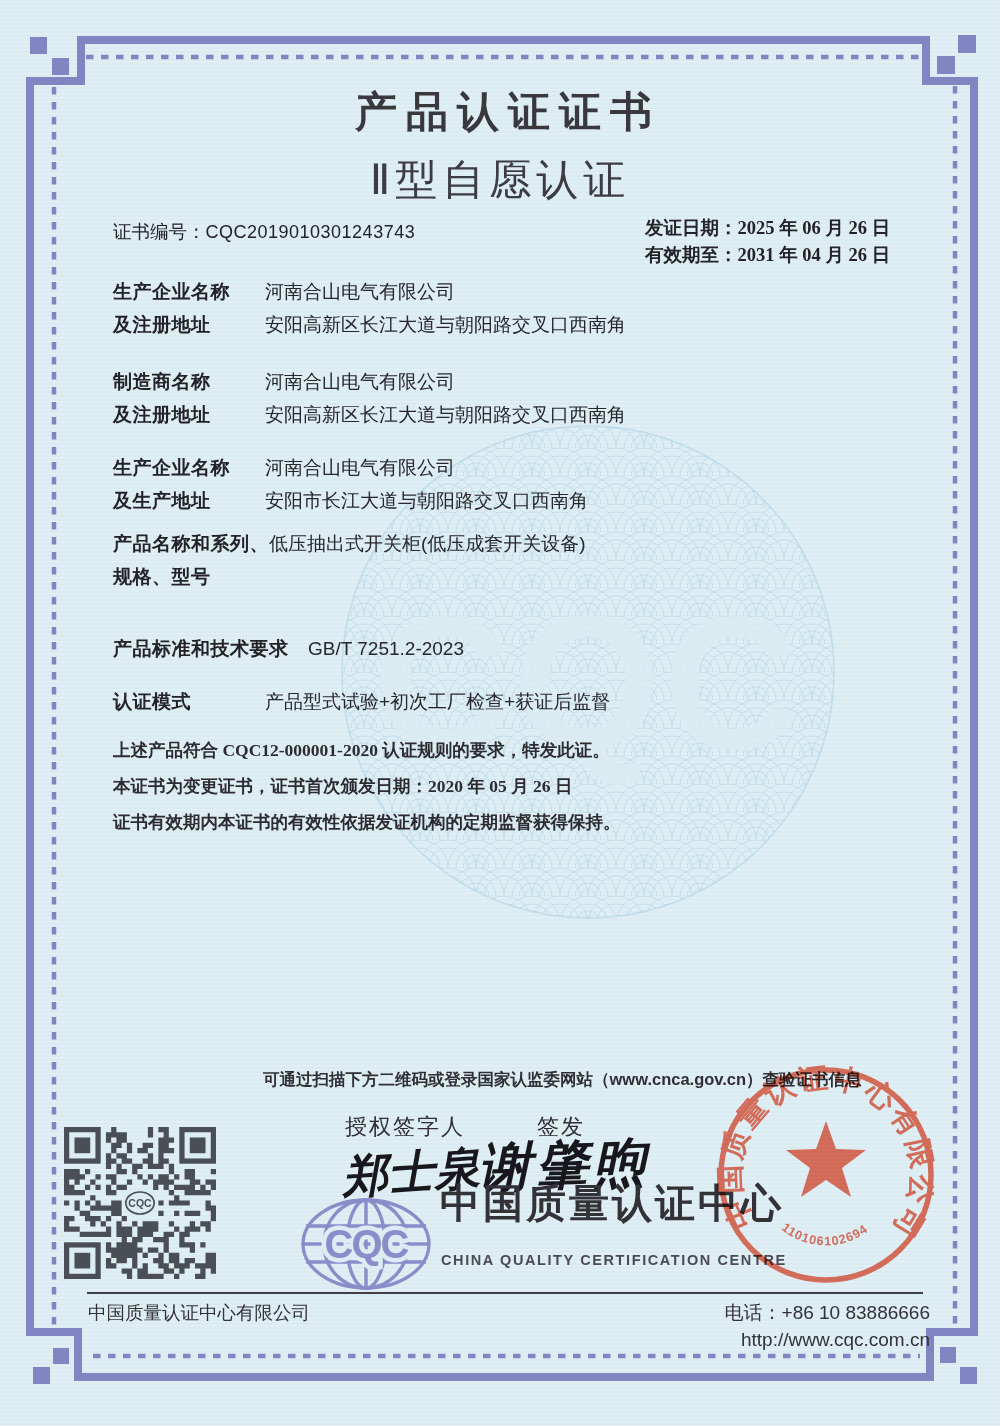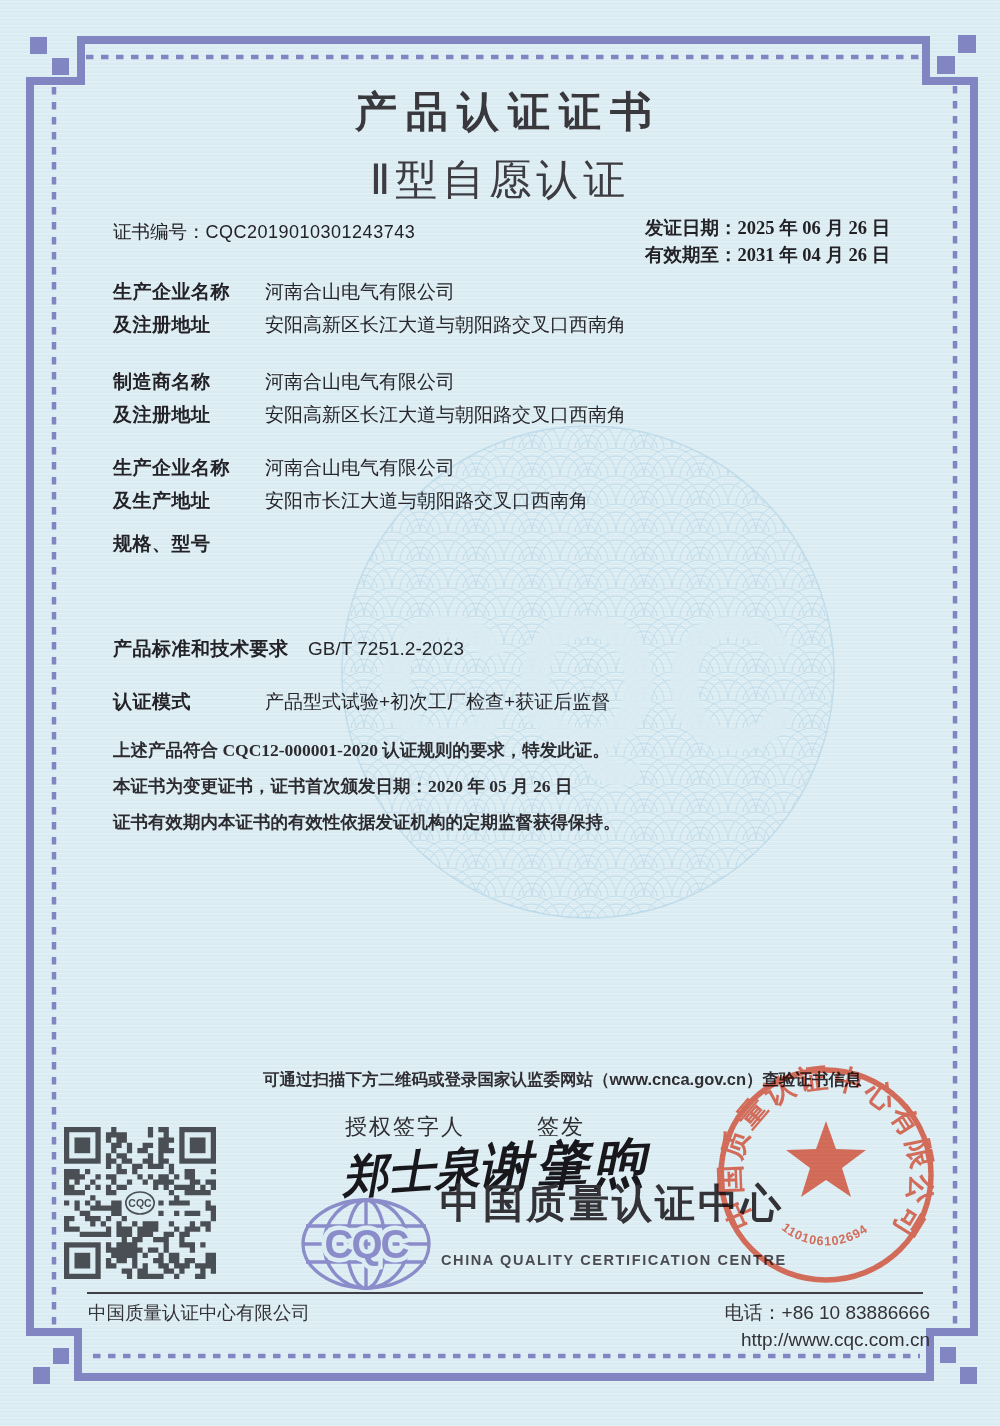--- a/index.html
+++ b/index.html
@@ -135,20 +135,24 @@
       <span class="flabel">生产企业名称</span>
       <span class="fvalue">河南合山电气有限公司</span>
     </div>
     <div class="frow">
       <span class="flabel">及生产地址</span>
       <span class="fvalue">安阳市长江大道与朝阳路交叉口西南角</span>
     </div>
   </div>
 
   <div class="abs fgroup" style="top:528px">
+    <div class="frow">
+      <span class="flabel wide">产品名称和系列、</span>
+      <span class="fvalue">低压抽出式开关柜(低压成套开关设备)</span>
+    </div>
     <div class="frow">
       <span class="flabel">规格、型号</span>
     </div>
   </div>
 
   <div class="abs fgroup" style="top:633px">
     <div class="frow">
       <span class="flabel wide" style="flex-basis:195px;">产品标准和技术要求</span>
       <span class="fvalue">GB/T 7251.2-2023</span>
     </div>

